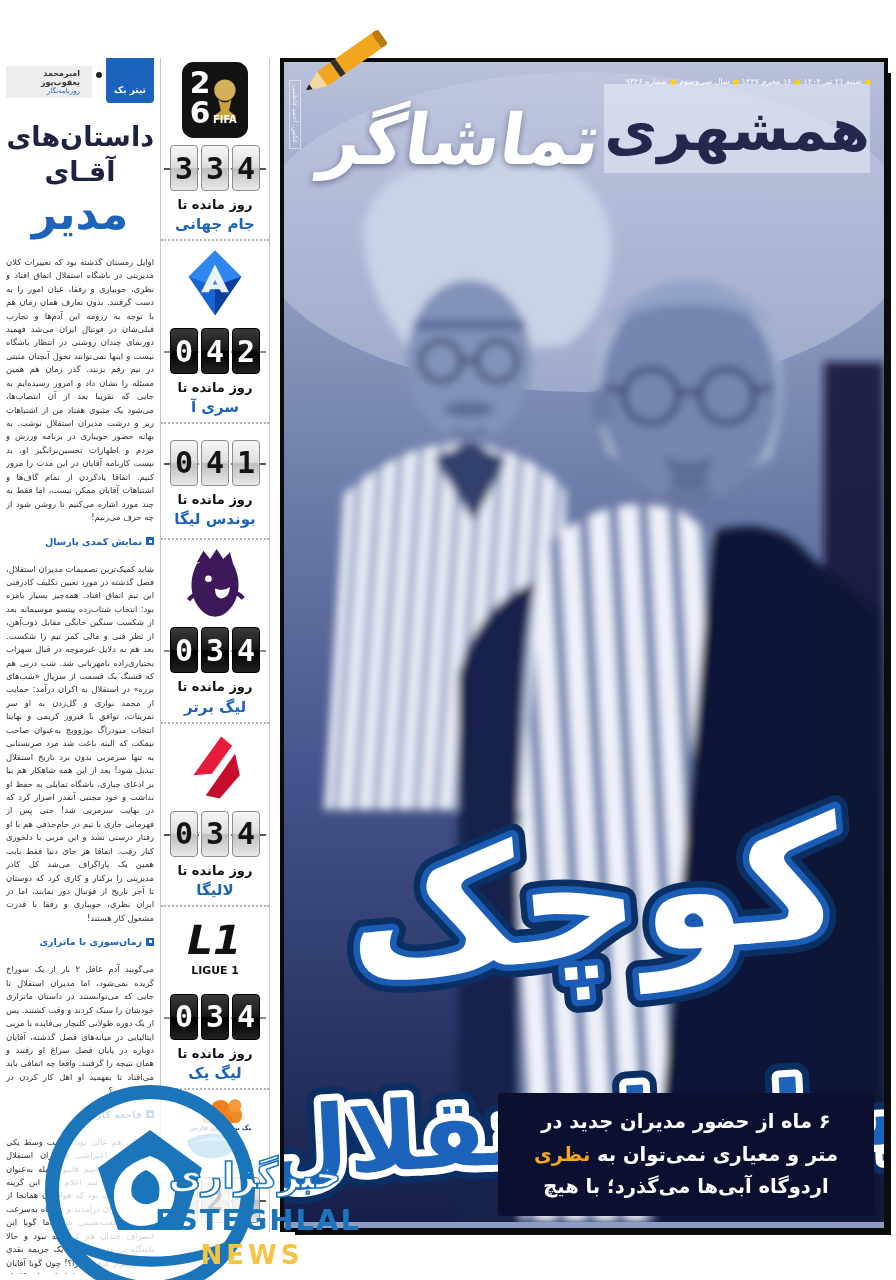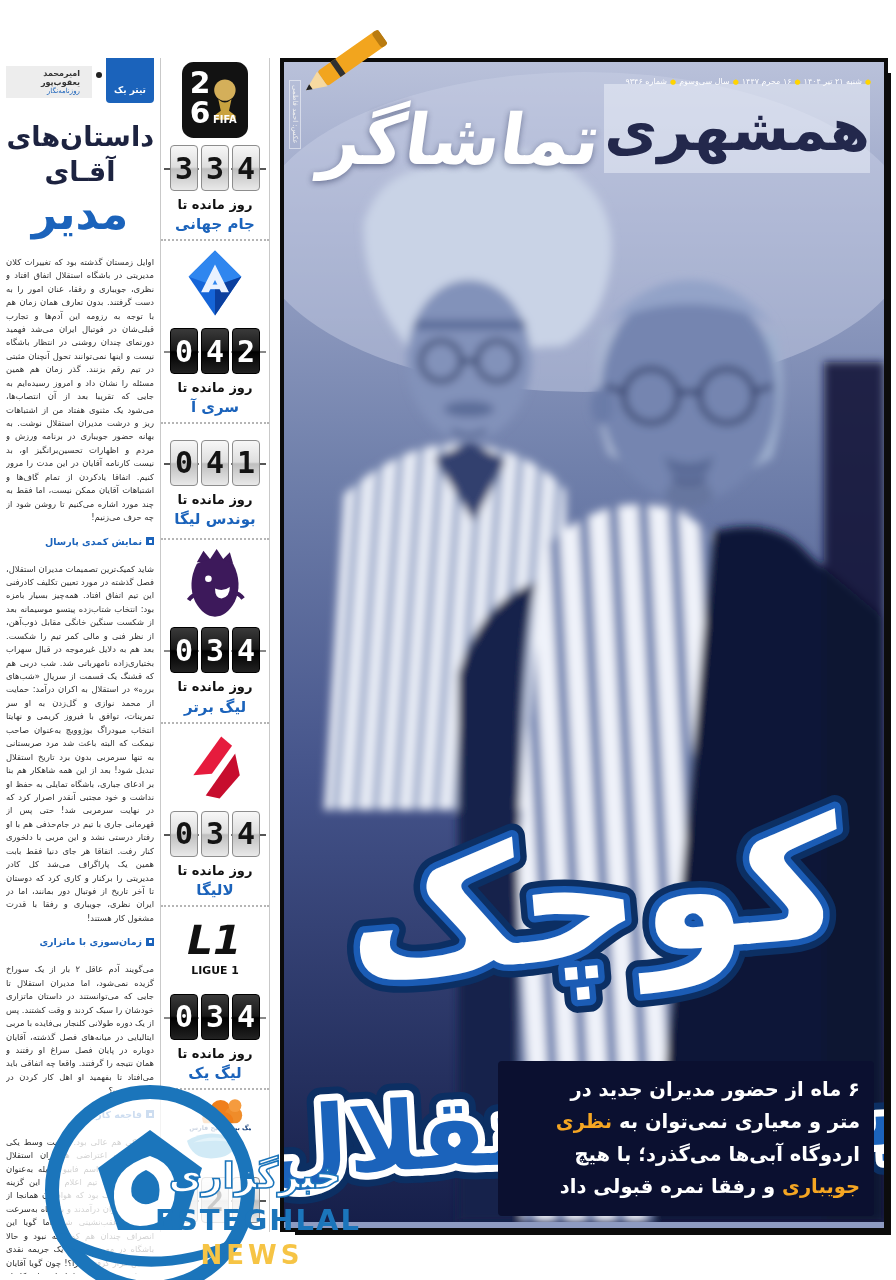--- a/index.html
+++ b/index.html
@@ -51,21 +51,21 @@
   .mast-right{background:rgba(238,241,250,0.5);color:#23284c;font-weight:bold;font-size:58px;
               line-height:1.4;padding:6px 0 2px;margin-top:14px;}
   .mast-left{color:#fff;font-weight:bold;font-size:70px;line-height:1.2;margin-top:28px;
              transform:skewX(-8deg);text-shadow:0 2px 6px rgba(10,20,60,.45);}
   .dateline{position:absolute;top:15px;right:10px;font-size:8px;color:#fff;direction:rtl;white-space:nowrap;}
   .dateline .dot{color:#ffd400;margin:0 3px;font-size:7px;}
   .photo-credit{position:absolute;top:18px;left:5px;writing-mode:vertical-rl;font-size:7px;color:#f0f0f0;
                 letter-spacing:1px;border:1px solid rgba(255,255,255,.5);padding:4px 1px;}
   .headline-svg{position:absolute;left:0;top:690px;width:600px;height:470px;}
   .caption-box{position:absolute;right:10px;bottom:12px;width:348px;background:#0b1030;
-               border-radius:4px;padding:13px 14px;text-align:right;}
+               border-radius:4px;padding:13px 14px;text-align:center;}
   .cap-line{color:#fff;font-size:19.5px;font-weight:bold;line-height:1.65;}
   .cap-hl{color:#f5a623;}
   
   .pencil{position:absolute;left:292px;top:50px;transform:rotate(145deg);z-index:30;}
   .watermark{position:absolute;left:0px;top:1078px;z-index:40;}
 </style>
 </head>
 <body>
 
 <div class="page">
@@ -315,21 +315,20 @@
       <g transform="rotate(-3 300 400)" font-family="DejaVu Sans, sans-serif" font-weight="bold" text-anchor="middle">
         <text x="300" y="408" font-size="95" fill="none" stroke="#0c2f63" stroke-width="28" stroke-linejoin="round">برای استقلال</text>
         <text x="300" y="408" font-size="95" fill="#1b63bb" stroke="#ffffff" stroke-width="14" stroke-linejoin="round" paint-order="stroke">برای استقلال</text>
       </g>
     </svg>
 
     <div class="caption-box" id="caption-host">
         <div class="cap-line"><span>۶ ماه از حضور مدیران جدید در</span></div>
         <div class="cap-line"><span>متر و معیاری نمی‌توان به </span><span class="cap-hl">نظری</span></div>
         <div class="cap-line"><span>اردوگاه آبی‌ها می‌گذرد؛ با هیچ</span></div>
-        <div class="cap-line"><span class="cap-hl">جویباری</span><span> و رفقا نمره قبولی داد</span></div>
       </div>
   </div>
 
   <svg class="pencil" width="100" height="30" viewBox="0 0 100 30">
     <rect x="2" y="6" width="72" height="18" rx="3" fill="#f2a51e"></rect>
     <rect x="0" y="6" width="8" height="18" rx="3" fill="#b97b10"></rect>
     <rect x="52" y="6" width="6" height="18" fill="#303030"></rect>
     <polygon points="74,6 94,15 74,24" fill="#f7d9a0"></polygon>
     <polygon points="88,12 94,15 88,18" fill="#222222"></polygon>
   </svg>

